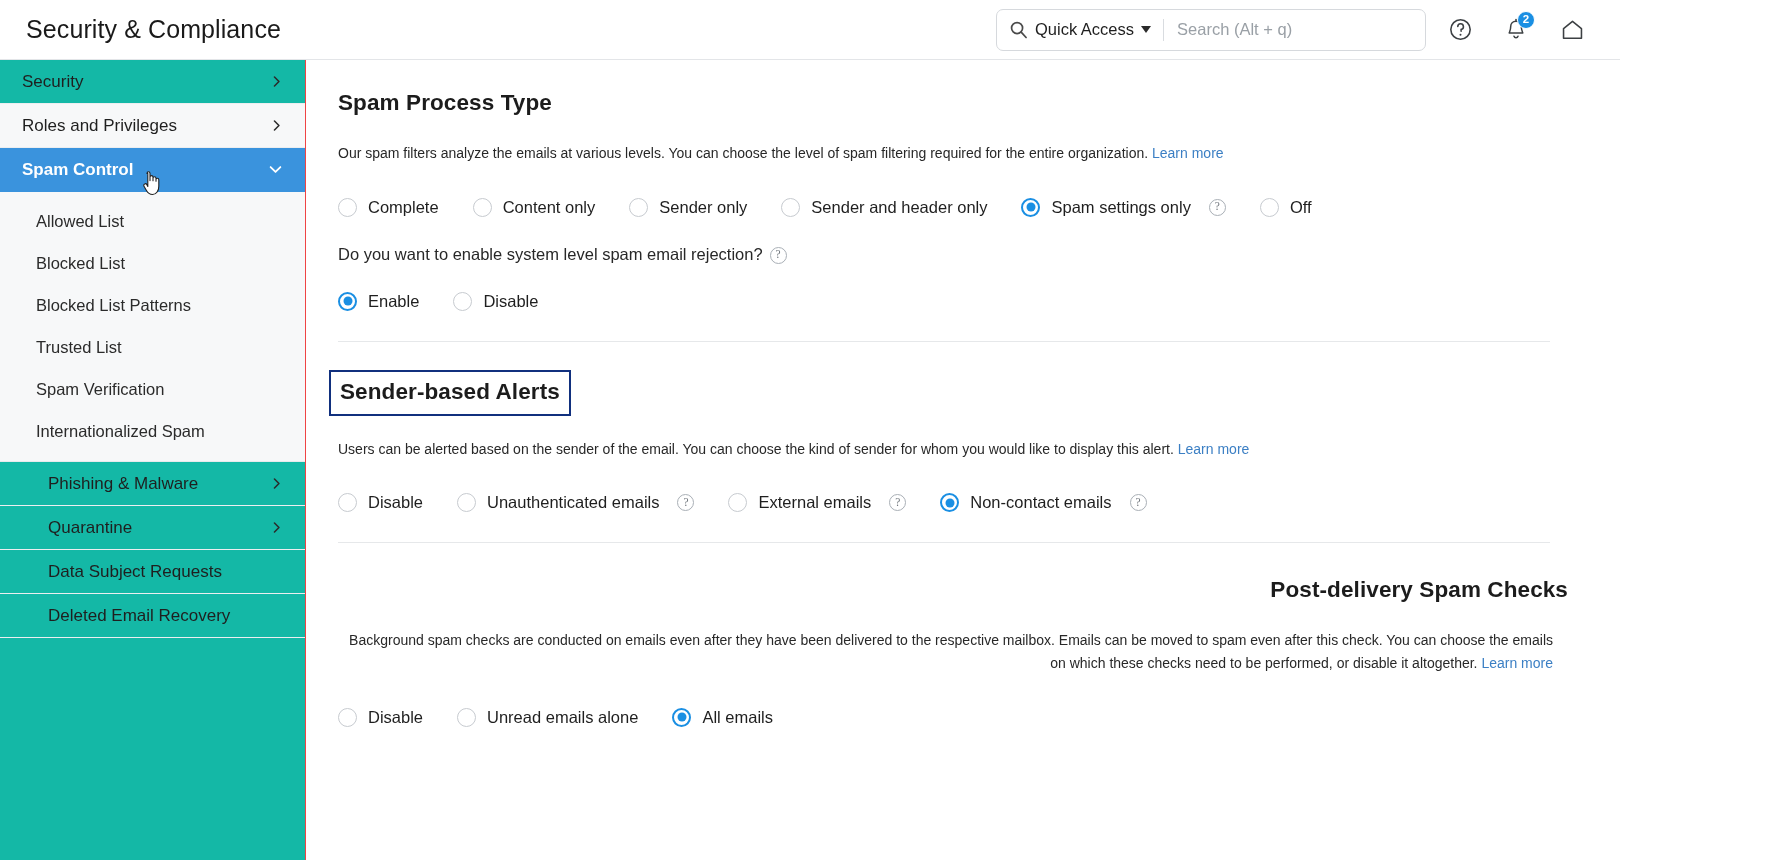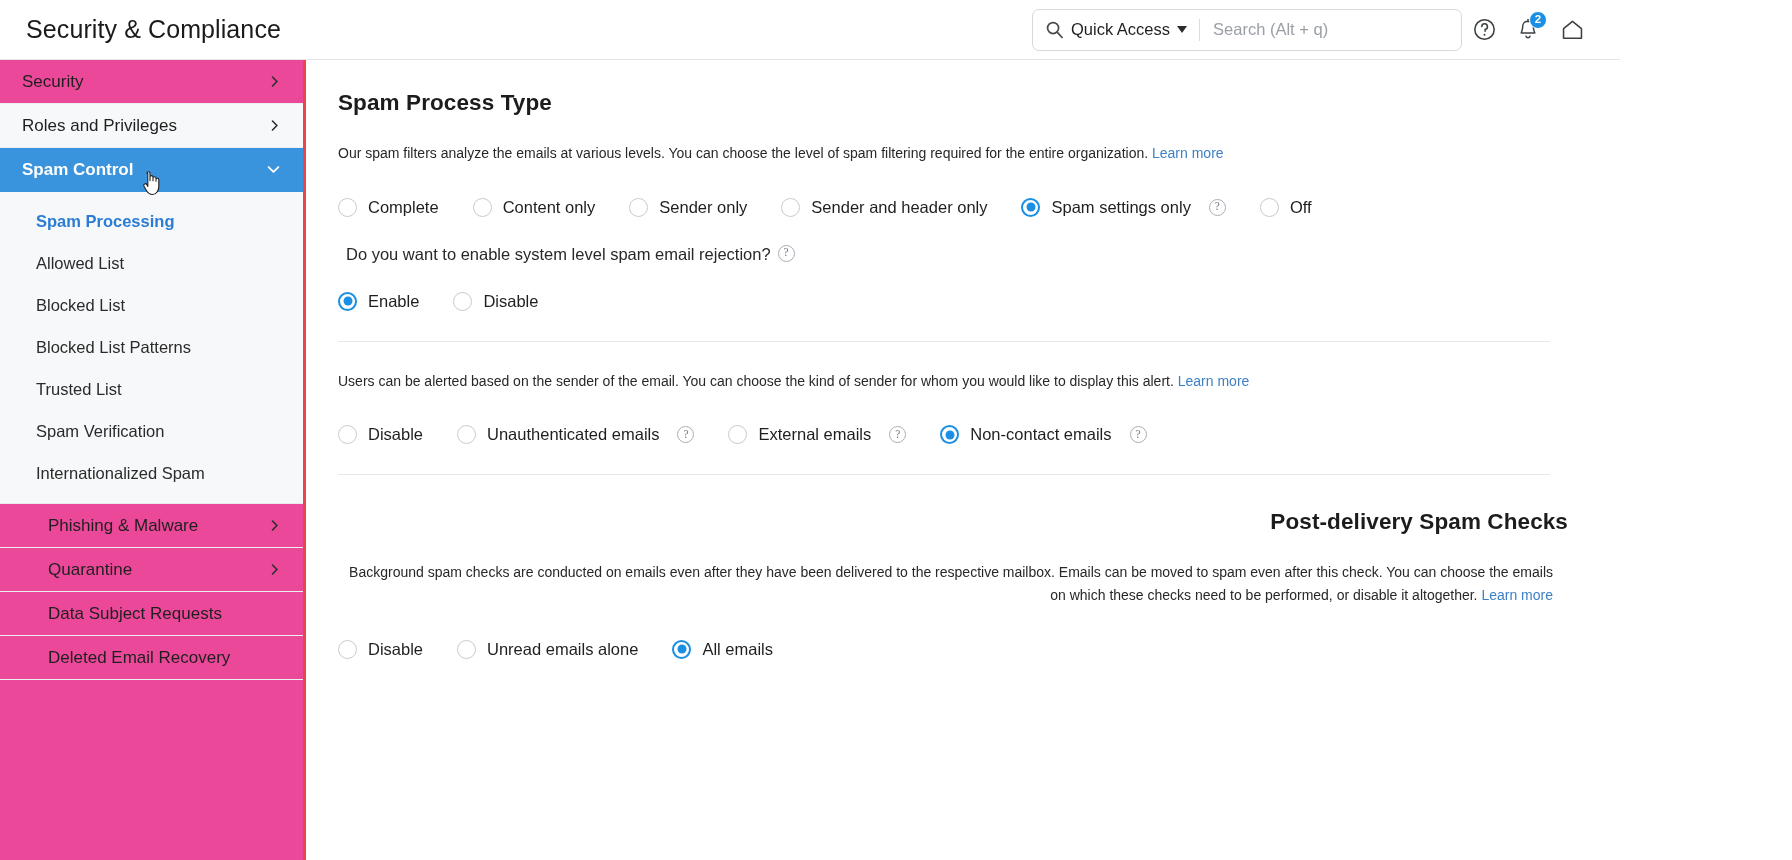--- a/index.html
+++ b/index.html
@@ -30,21 +30,21 @@
   .app-title {
     font-size: 25px;
     color: #1a1a1a;
     font-weight: 400;
     letter-spacing: .1px;
   }
   .topbar-right {
     margin-left: auto;
     display: flex;
     align-items: center;
-    gap: 0px;
+    gap: 12px;
   }
   .search-wrap {
     width: 430px;
     height: 42px;
     border: 1px solid #d6d9dd;
     border-radius: 7px;
     display: flex;
     align-items: center;
     padding: 0 12px;
     background: #fff;
@@ -116,22 +116,22 @@
   .body {
     flex: 1;
     display: flex;
     min-height: 0;
   }
 
   
   .sidebar {
     width: 306px;
     min-width: 306px;
-    border-right: 3px solid #ef4444;
-    background: #ec4899;
+    border-right: 1px solid #ef4444;
+    background: #14b8a6;
     overflow: hidden;
     position: relative;
   }
   .nav-item {
     height: 44px;
     display: flex;
     align-items: center;
     padding: 0 22px 0 22px;
     font-size: 17px;
     color: #1f1f1f;
@@ -270,24 +270,24 @@
     align-items: center;
     justify-content: center;
     line-height: 1;
     margin-left: 7px;
     cursor: pointer;
     flex: none;
     font-family: "Liberation Serif", serif;
   }
   .q-row {
     display: flex;
-    align-items: flex-start;
+    align-items: flex-end;
     font-size: 16.5px;
     color: #282828;
-    margin: 24px 0 12px 8px;
+    margin: 24px 0 12px 0;
   }
   .divider {
     height: 1px;
     background: #e6e8ea;
     margin: 26px 0 0 0;
     max-width: 1212px;
   }
 </style>
 </head>
 <body>
@@ -371,23 +371,20 @@
       <div class="nav-item active">
         <span class="label">Spam Control</span>
         <span class="chev">
           <svg width="15" height="15" viewBox="0 0 16 16" fill="none" stroke="currentColor" stroke-width="1.9">
               <path d="M2.8 5.4 8 10.6l5.2-5.2" stroke-linecap="round" stroke-linejoin="round"></path>
             </svg>
         </span>
       </div>
 
       <div class="submenu">
-        <div class="sub-item current">
-          <span>Spam Processing</span>
-        </div>
         <div class="sub-item">
           <span>Allowed List</span>
         </div>
         <div class="sub-item">
           <span>Blocked List</span>
         </div>
         <div class="sub-item">
           <span>Blocked List Patterns</span>
         </div>
         <div class="sub-item">
@@ -486,20 +483,21 @@
             <label class="radio">
               <span class="dot"></span>
               <span>Disable</span>
             </label>
           </div>
 
           <div class="divider"></div>
         </div>
 
         <div class="section" style="padding-top:22px;">
+          <h2 class="section-title focused">Sender-based Alerts</h2>
 
           <p class="desc">
             <span>Users can be alerted based on the sender of the email. You can choose the kind of sender for whom you would like to display this alert.</span>
             <a class="link">Learn more</a>
           </p>
 
           <div class="radio-row">
             <label class="radio">
               <span class="dot"></span>
               <span>Disable</span>

